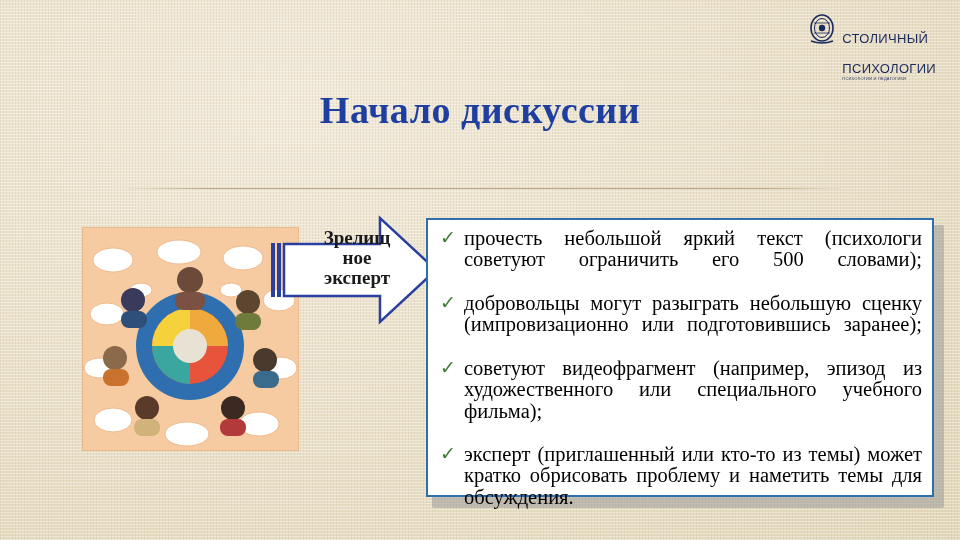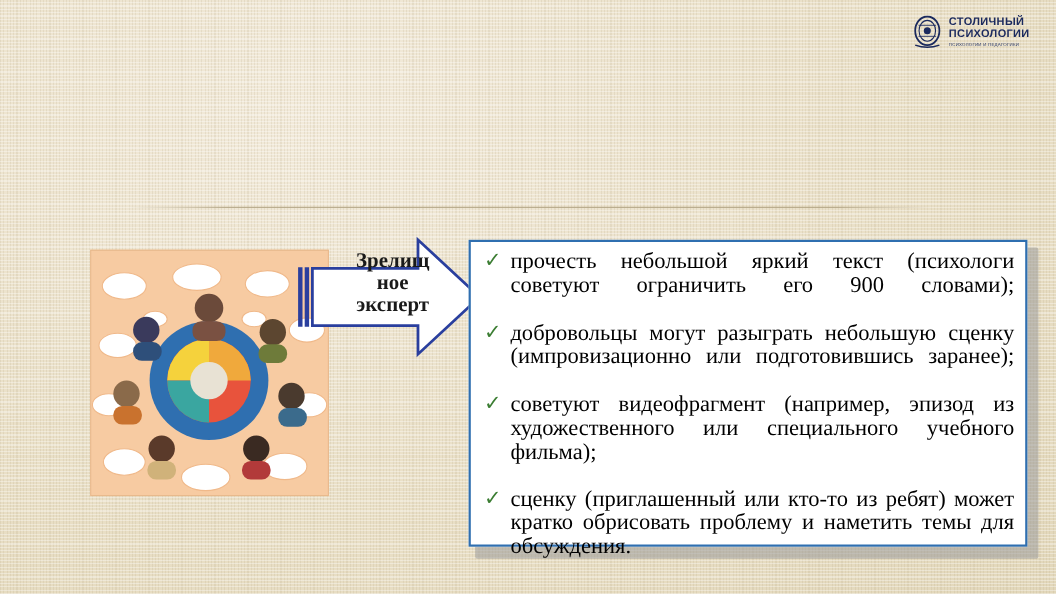--- a/index.html
+++ b/index.html
@@ -41,25 +41,26 @@
   #logo-mark {
     width: 28px;
     height: 30px;
   }
   #logo-text {
     line-height: 1.05;
     padding-top: 2px;
   }
   .logo-line1, .logo-line2 {
     font-family: "Liberation Sans", sans-serif;
-    font-size: 10px;
-    font-weight: bold;
+    font-size: 13px;
+    font-weight: normal;
     color: #1b2a5e;
     letter-spacing: 0.3px;
     display: block;
+    margin-top: 16px;
   }
   .logo-line3 {
     font-family: "Liberation Sans", sans-serif;
     font-size: 4px;
     color: #2b3a6b;
     display: block;
     margin-top: 2px;
     letter-spacing: 0.2px;
   }
 
@@ -189,20 +190,21 @@
       <circle cx="14" cy="14" r="3.2" fill="#1b2a5e"></circle>
       <path d="M3 27 Q14 31 25 27" fill="none" stroke="#1b2a5e" stroke-width="1.4"></path>
     </svg>
     <div id="logo-text">
       <span class="logo-line1">СТОЛИЧНЫЙ</span>
       <span class="logo-line2">ПСИХОЛОГИИ</span>
       <span class="logo-line3">ПСИХОЛОГИИ И ПЕДАГОГИКИ</span>
     </div>
   </div>
 
+  <div id="title">Начало дискуссии</div>
 
   <div id="divider"></div>
 
   <div id="picture">
     <svg viewBox="0 0 215 222" width="215" height="222">
       <rect x="0" y="0" width="215" height="222" fill="#f7cba2"></rect>
 
       <g fill="#ffffff" stroke="#f0b98a" stroke-width="1">
         <ellipse cx="30" cy="32" rx="20" ry="12"></ellipse>
         <ellipse cx="96" cy="24" rx="22" ry="12"></ellipse>
@@ -255,30 +257,30 @@
       <span>ное</span><br>
       <span>эксперт</span>
     </div>
   </div>
 
   <div id="textbox-shadow"></div>
   <div id="textbox">
     <ul id="bullets">
       <li>
         <span class="chk">✓</span>
-        <span class="txt">прочесть небольшой яркий текст (психологи советуют ограничить его 900 словами);</span>
+        <span class="txt">прочесть небольшой яркий текст (психологи советуют ограничить его 500 словами);</span>
       </li>
       <li>
         <span class="chk">✓</span>
         <span class="txt"> добровольцы могут разыграть небольшую сценку (импровизационно или подготовившись заранее);</span>
       </li>
       <li>
         <span class="chk">✓</span>
         <span class="txt">советуют видеофрагмент (например, эпизод из художественного или специального учебного фильма);</span>
       </li>
       <li>
         <span class="chk">✓</span>
-        <span class="txt">сценку (приглашенный или кто-то из ребят) может кратко обрисовать проблему и наметить темы для обсуждения.</span>
+        <span class="txt">эксперт (приглашенный или кто-то из темы) может кратко обрисовать проблему и наметить темы для обсуждения.</span>
       </li>
     </ul>
   </div>
 
 </div>
 
 </body></html>

